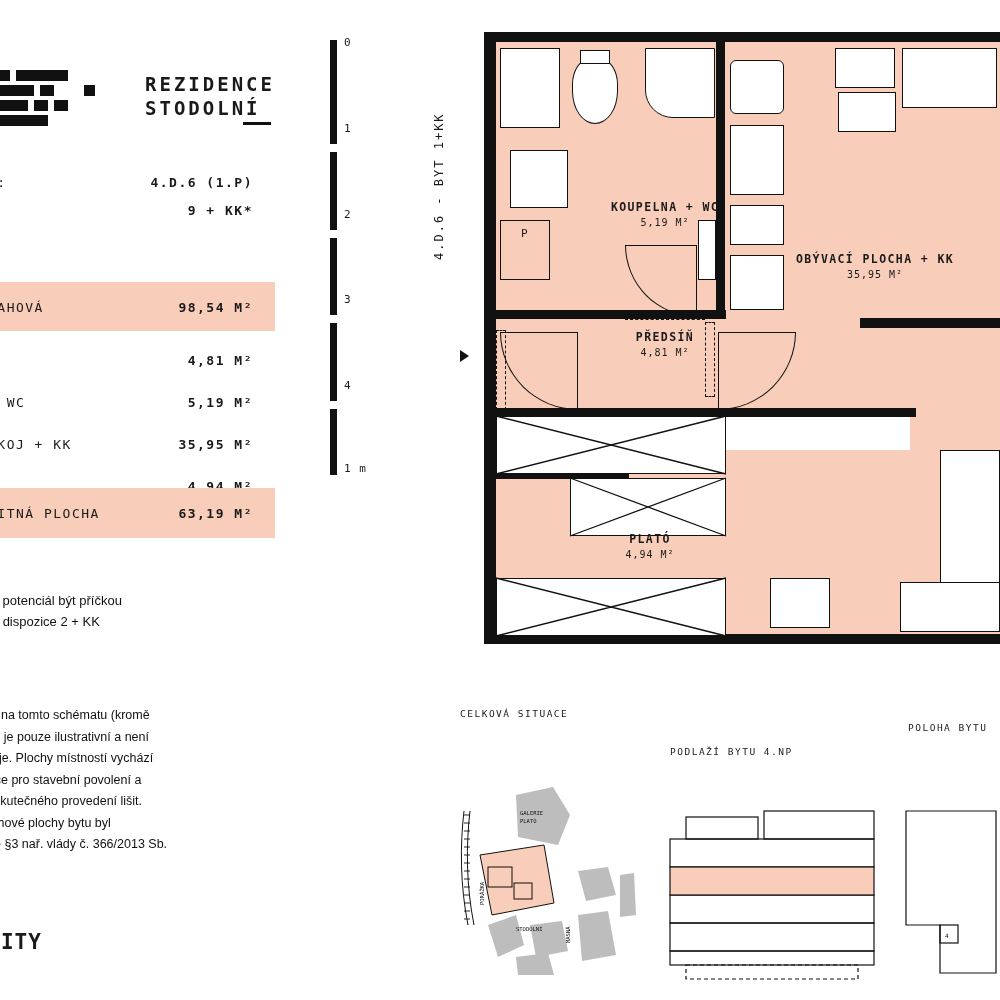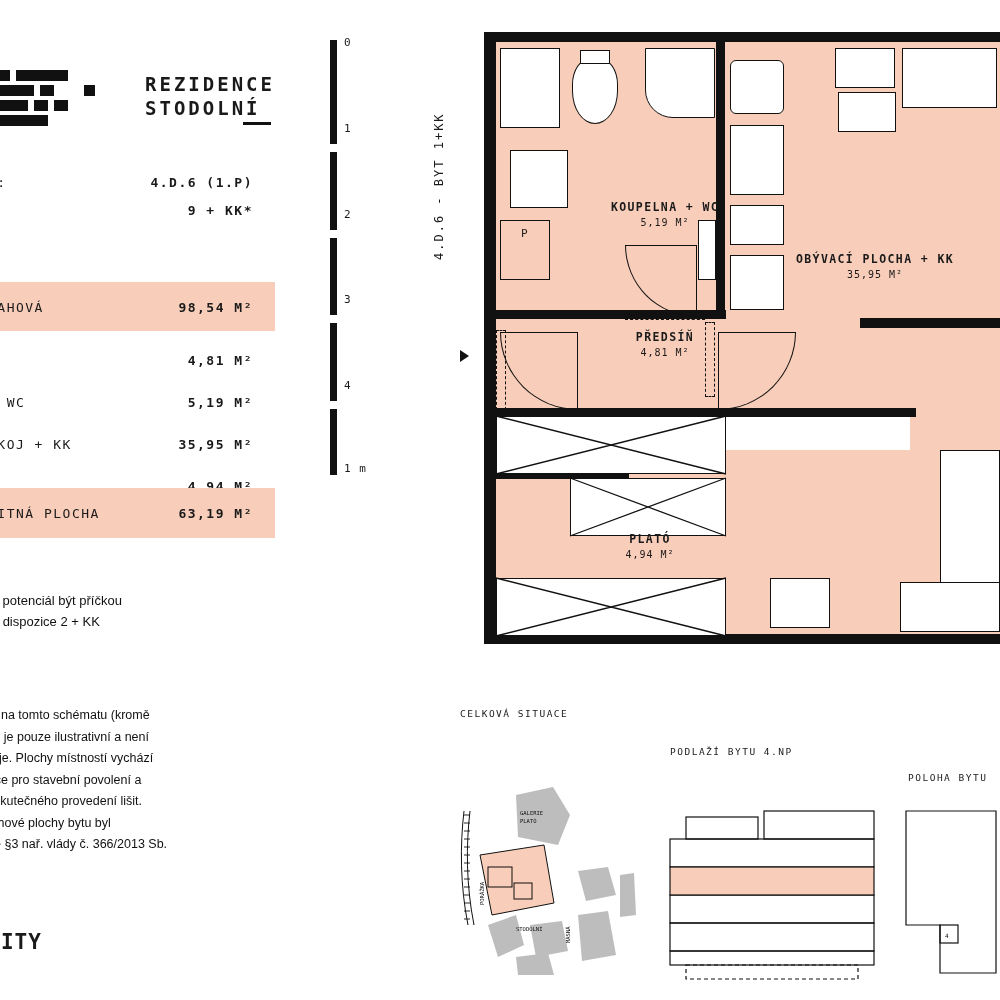--- a/index.html
+++ b/index.html
@@ -280,21 +280,21 @@
       <rect x="2" y="34" width="204" height="28"></rect>
       <rect x="2" y="90" width="204" height="28"></rect>
       <rect x="2" y="118" width="204" height="28"></rect>
       <rect x="2" y="146" width="204" height="14"></rect>
       <rect x="18" y="160" width="172" height="14" stroke-dasharray="4 3"></rect>
     </g>
     <rect x="2" y="62" width="204" height="28" fill="#f8cdb9" stroke="#111" stroke-width="1.2"></rect>
   </svg>
 </div>
 
-<div class="mini" style="left:908px; top:772px;">POLOHA BYTU</div>
+<div class="mini" style="left:908px; top:722px;">POLOHA BYTU</div>
 <div style="position:absolute;left:900px;top:805px;width:100px;height:175px;">
   <svg width="100" height="175">
     <g fill="none" stroke="#111" stroke-width="1.2">
       <path d="M6,6 L96,6 L96,168 L40,168 L40,120 L6,120 Z"></path>
       <rect x="40" y="120" width="18" height="18"></rect>
     </g>
     <text x="45" y="133" font-size="6" font-family="DejaVu Sans Mono, monospace" fill="#111">4</text>
   </svg>
 </div>
 

